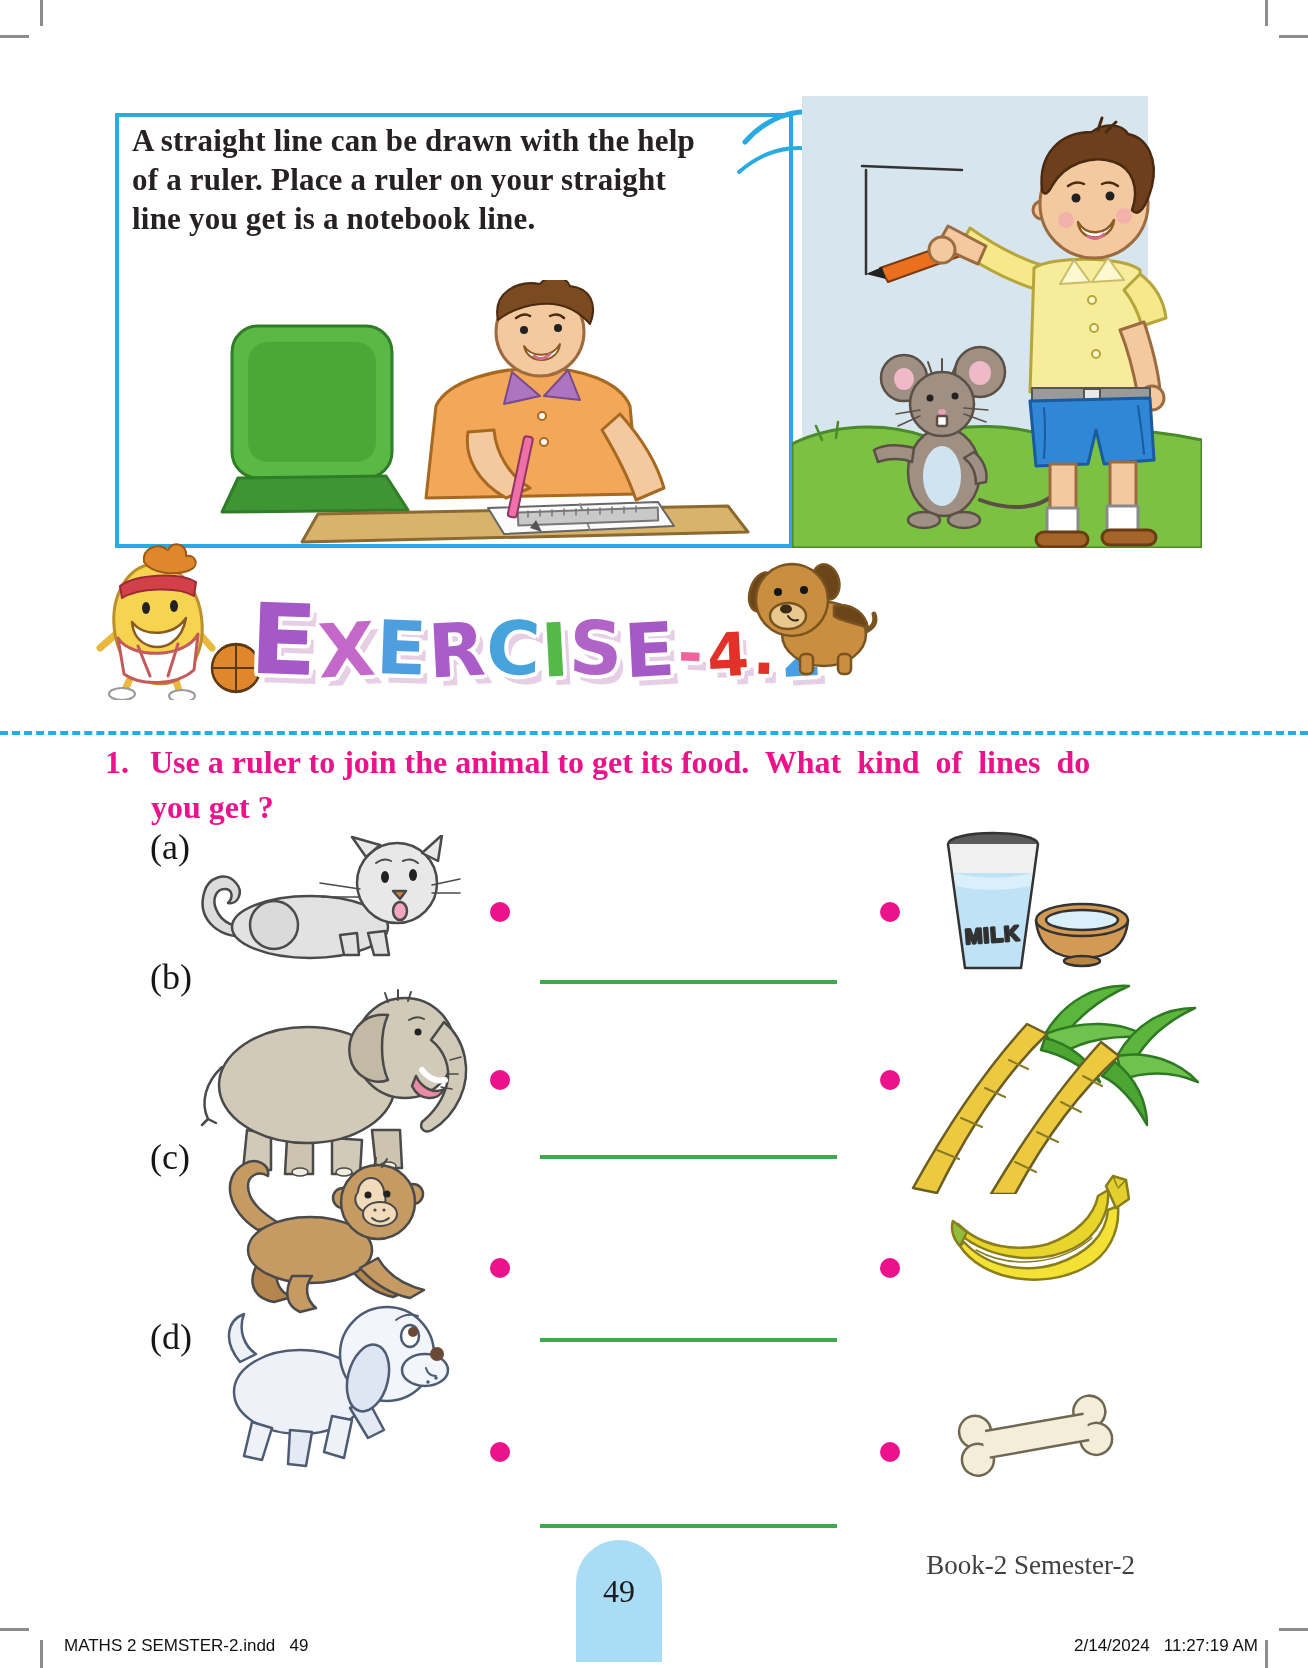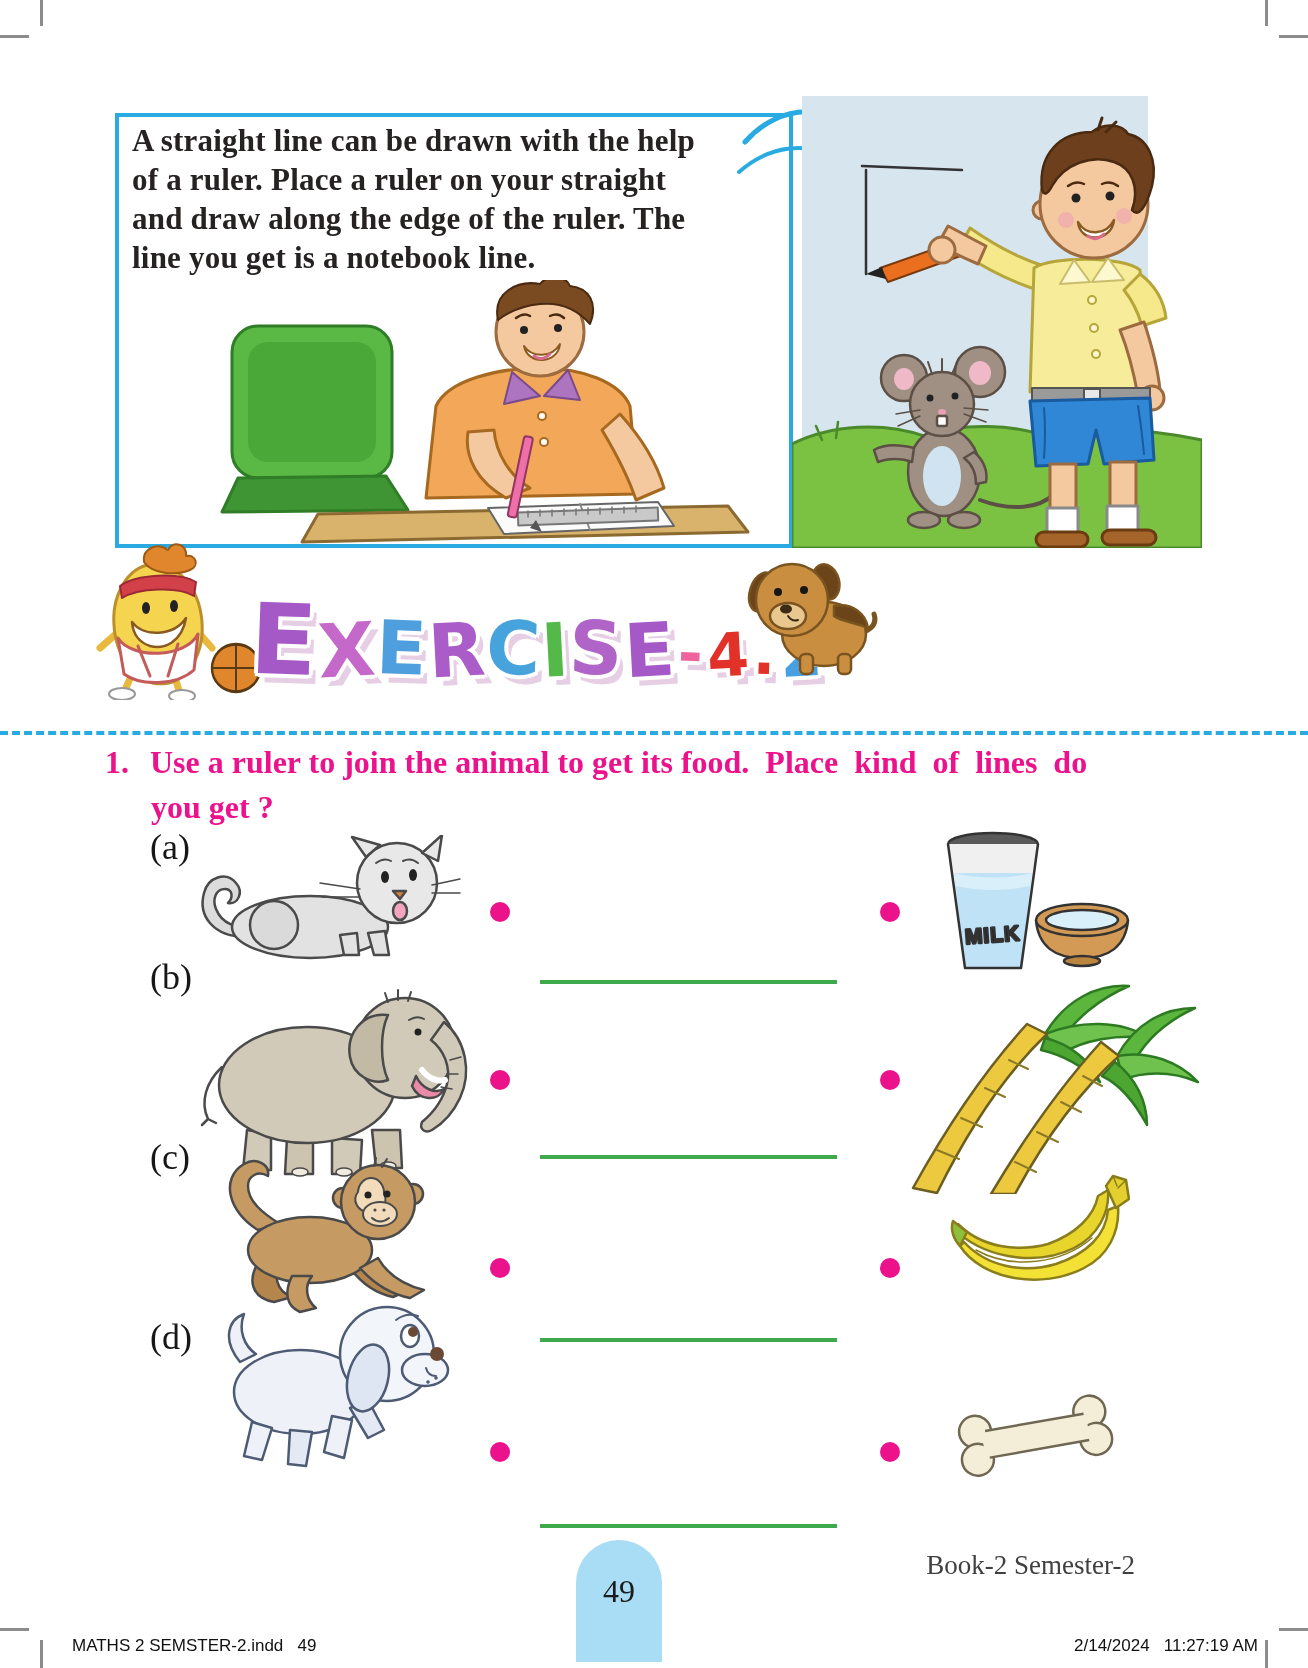--- a/index.html
+++ b/index.html
@@ -26,42 +26,41 @@
   .q-line2{left:151px;top:789px}
   
   .row-label{font-size:36px;color:#161616;left:150px;width:70px}
   .dot{width:20px;height:20px;border-radius:50%;background:#ec128c}
   .ans-line{width:297px;height:4px;background:#3fa94d;left:540px}
   
   .book-label{left:920px;top:1550px;width:215px;text-align:right;font-size:27px;color:#404040}
   .page-tab{left:576px;top:1540px;width:86px;height:122px;background:#a9ddf6;border-radius:43px 43px 0 0;text-align:center}
   .page-num{padding-top:33px;font-size:32px;font-weight:normal;color:#1c1c1c}
   .footer-text{top:1636px;font-family:"Liberation Sans",sans-serif;font-size:17px;color:#111;white-space:pre}
-  .footer-left{left:72px}
+  .footer-left{left:64px}
   .footer-right{left:1000px;width:258px;text-align:right}
   .crop{background:#8c8c8c}
   svg{display:block}
 </style>
 </head>
 <body>
 
 <div class="abs crop" style="left:40px;top:0;width:3px;height:26px"></div>
 <div class="abs crop" style="left:0;top:35px;width:29px;height:3px"></div>
 <div class="abs crop" style="left:1265px;top:0;width:3px;height:26px"></div>
 <div class="abs crop" style="left:1279px;top:35px;width:29px;height:3px"></div>
 <div class="abs crop" style="left:40px;top:1640px;width:3px;height:28px"></div>
 <div class="abs crop" style="left:0;top:1628px;width:29px;height:3px"></div>
 <div class="abs crop" style="left:1265px;top:1640px;width:3px;height:28px"></div>
 <div class="abs crop" style="left:1279px;top:1628px;width:29px;height:3px"></div>
 
 <div class="abs info-box"></div>
 <div class="abs info-text">
   <div>A straight line can be drawn with the help</div>
   <div>of a ruler. Place a ruler on your straight</div>
-  <div>and draw along the edge of the ruler. The</div>
   <div>line you get is a notebook line.</div>
 </div>
 
 <svg class="abs" style="left:168px;top:280px" width="585" height="264" viewBox="0 0 585 264">
   <g stroke-linejoin="round" stroke-linecap="round">
     <rect x="64" y="46" width="160" height="152" rx="26" fill="#5ab944" stroke="#2f7d27" stroke-width="3"></rect>
     <rect x="80" y="62" width="128" height="120" rx="20" fill="#49a838" stroke="none"></rect>
     <path d="M70,198 L218,196 L240,230 L54,232 Z" fill="#3f9433" stroke="#2f7d27" stroke-width="3"></path>
 
     <path d="M268,126 C280,100 330,88 372,88 C414,88 452,102 462,126 L470,214 L258,218 Z" fill="#f2a759" stroke="#a6691f" stroke-width="3"></path>
@@ -214,21 +213,21 @@
     <ellipse cx="44" cy="57" rx="6" ry="4.5" fill="#3a2a16" stroke="none"></ellipse>
     <path d="M46,64 q4,6 10,4" fill="none" stroke="#3a2a16" stroke-width="2"></path>
     <circle cx="36" cy="40" r="4" fill="#161616" stroke="none"></circle>
       <circle cx="62" cy="38" r="4" fill="#161616" stroke="none"></circle>
   </g>
 </svg>
 
 <div class="abs dashed-sep"></div>
 
 <div class="abs q-pink q-num">1.</div>
-<div class="abs q-pink q-line1">Use a ruler to join the animal to get its food.  Place  kind  of  lines  do</div>
+<div class="abs q-pink q-line1">Use a ruler to join the animal to get its food.  What  kind  of  lines  do</div>
 <div class="abs q-pink q-line2">you get ?</div>
 
 <div class="abs row-label" style="top:826px">(a)</div>
 <div class="abs row-label" style="top:956px">(b)</div>
 <div class="abs row-label" style="top:1136px">(c)</div>
 <div class="abs row-label" style="top:1316px">(d)</div>
 
 <svg class="abs" style="left:192px;top:835px" width="270" height="125" viewBox="0 0 270 125">
   <g stroke="#4a4a4a" stroke-width="2.5" stroke-linejoin="round" stroke-linecap="round">
     <path d="M55,102 C20,102 6,80 12,58 C16,42 34,36 44,48 C52,57 46,70 36,68 C42,62 40,54 33,54 C24,54 20,64 24,74 C30,89 45,94 58,90 Z" fill="#dcdcdc"></path>

